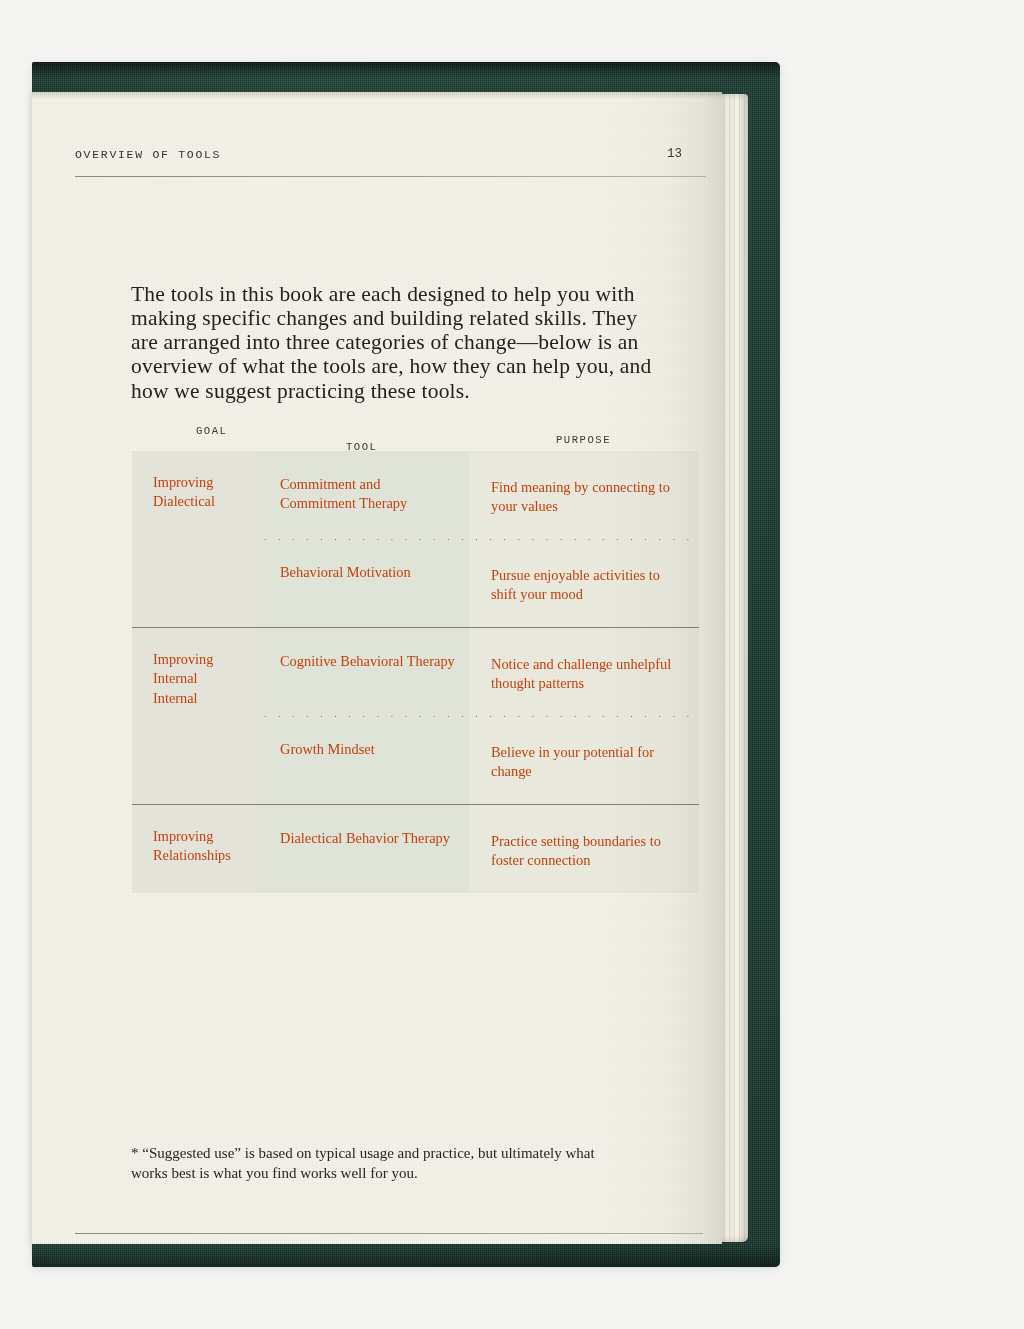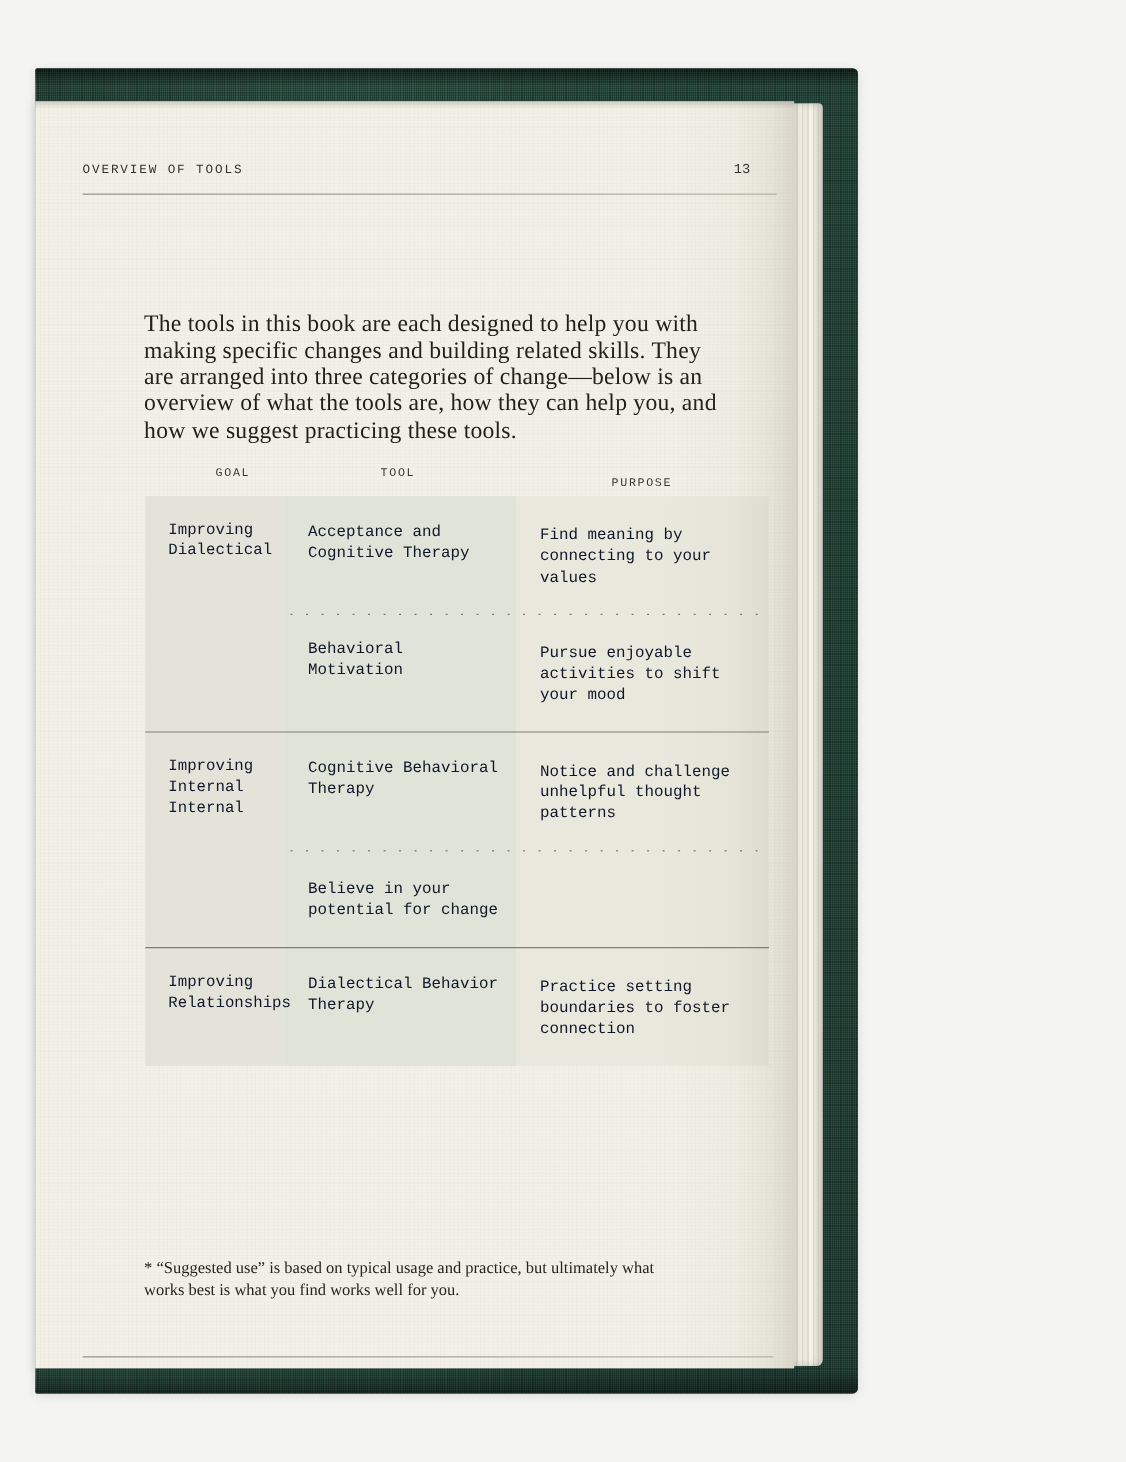--- a/index.html
+++ b/index.html
@@ -183,21 +183,21 @@
   }
   .col-head {
     position: absolute;
     font-family: "Liberation Mono", "DejaVu Sans Mono", monospace;
     font-size: 10.6px;
     letter-spacing: 1.5px;
     color: #3a392f;
     white-space: nowrap;
   }
   .col-head.goal    { left: 45px;  top: 0px; margin-left: 19px; }
-  .col-head.tool    { left: 214px; top: 0; }
+  .col-head.tool    { left: 214px; top: 16px; }
   .col-head.purpose { left: 424px; top: 9px; }
 
   .table {
     position: relative;
   }
   
   .band {
     position: absolute;
     top: 0;
     bottom: 0;
@@ -243,24 +243,24 @@
     box-sizing: border-box;
   }
   .cell-purpose {
     width: 230px;
     flex: 0 0 230px;
     padding: 27px 12px 22px 22px;
     box-sizing: border-box;
   }
 
   .cell-text {
-    font-family: Liberation Mono, monospace;
+    font-family: Liberation Serif, serif;
     font-size: 14.4px;
     line-height: 19.3px;
-    color: #0f172a;
+    color: #c2410c;
   }
   .cell-goal .cell-text { font-size: 14.3px; }
 
   
   .footnote {
     position: absolute;
     left: 99px;
     top: 1037px;
     width: 500px;
     font-family: "Liberation Serif", "DejaVu Serif", serif;
@@ -310,21 +310,21 @@
           <div class="group">
             <div class="cell-goal">
               <div class="cell-text">
                 <div>Improving</div>
                 <div>Dialectical</div>
               </div>
             </div>
             <div class="rows">
               <div class="row">
                 <div class="cell-tool">
-                  <div class="cell-text">Acceptance and Cognitive Therapy</div>
+                  <div class="cell-text">Commitment and Commitment Therapy</div>
                 </div>
                 <div class="cell-purpose">
                   <div class="cell-text">Find meaning by connecting to your values</div>
                 </div>
               </div>
               <div class="row">
                 <div class="sep"></div>
                 <div class="cell-tool">
                   <div class="cell-text">Behavioral Motivation</div>
                 </div>
@@ -347,20 +347,23 @@
               <div class="row">
                 <div class="cell-tool">
                   <div class="cell-text">Cognitive Behavioral Therapy</div>
                 </div>
                 <div class="cell-purpose">
                   <div class="cell-text">Notice and challenge unhelpful thought patterns</div>
                 </div>
               </div>
               <div class="row">
                 <div class="sep"></div>
+                <div class="cell-tool">
+                  <div class="cell-text">Growth Mindset</div>
+                </div>
                 <div class="cell-purpose">
                   <div class="cell-text">Believe in your potential for change</div>
                 </div>
               </div>
             </div>
           </div>
 
           <div class="group">
             <div class="cell-goal">
               <div class="cell-text">

